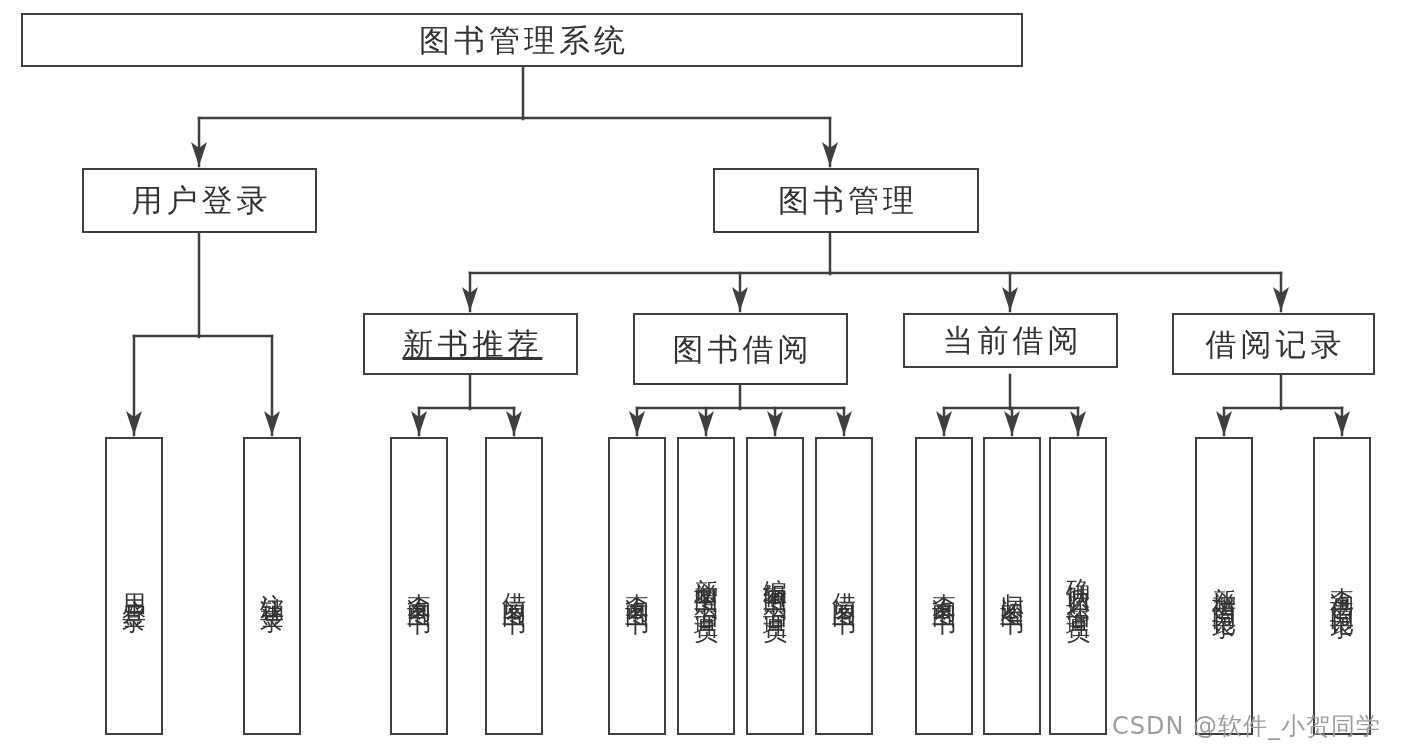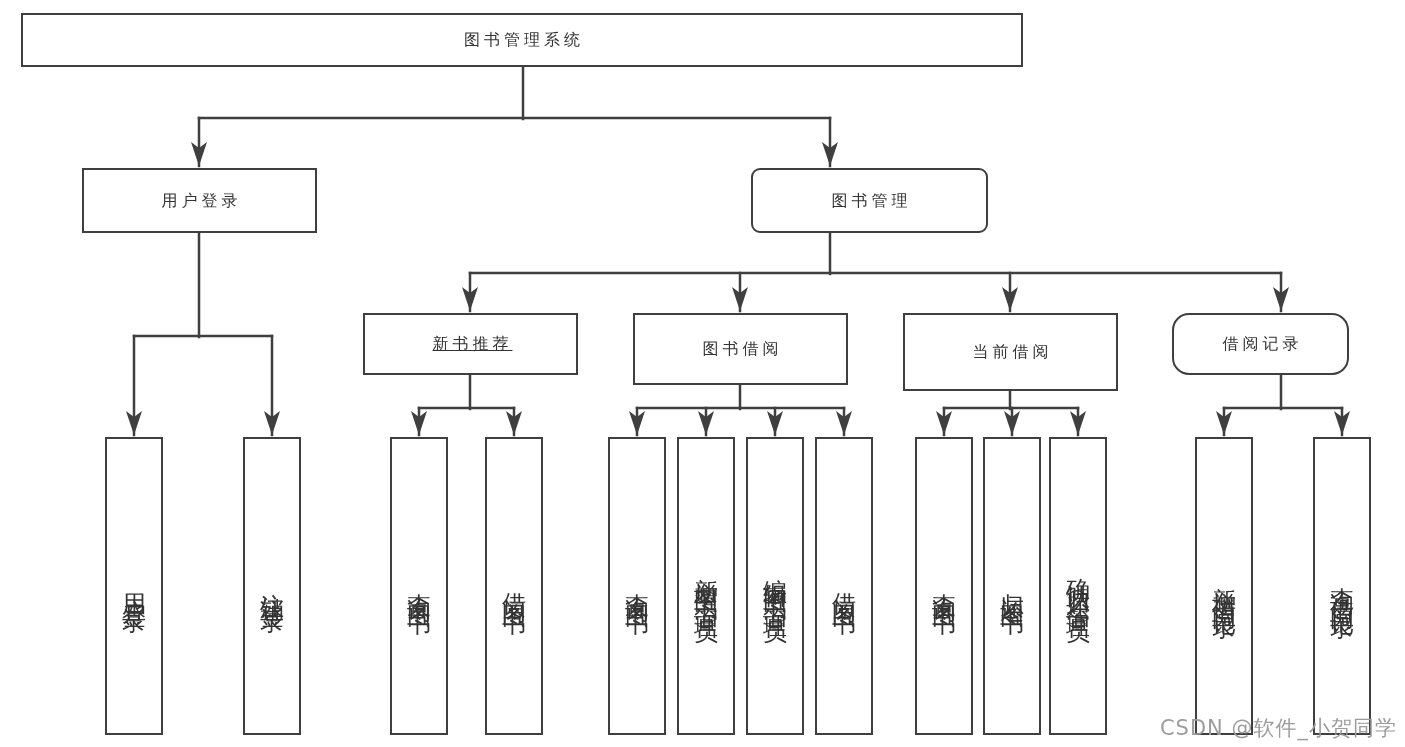--- a/index.html
+++ b/index.html
@@ -13,37 +13,37 @@
   .wires { position:absolute; left:0; top:0; width:1405px; height:747px; }
   .box {
     position:absolute;
     box-sizing:border-box;
     border:2.5px solid #3f3f3f;
     background:#ffffff;
     display:flex;
     align-items:center;
     justify-content:center;
     color:#333333;
-    font-size:16px;
+    font-size:31px;
     letter-spacing:4px;
     line-height:1;
     text-indent:4px; 
     white-space:nowrap;
   }
   .vbox {
     writing-mode:vertical-rl;
     text-indent:0;
     font-size:24px;
     letter-spacing:6px;
     white-space:normal;
   }
   .watermark {
     position:absolute;
-    right:8px; bottom:5px;
-    font-size:21px;
+    right:24px; bottom:5px;
+    font-size:24px;
     color:#9c9c9c;
     letter-spacing:1px;
     z-index:5;
   }
 </style>
 </head>
 <body>
 
 <div class="canvas">
 
@@ -101,26 +101,26 @@
         <path d="M1281 375 L1281 409 M1224 408 L1342 408"></path>
         <path d="M1224 408 L1224 435" marker-end="url(#arr)"></path>
         <path d="M1342 408 L1342 435" marker-end="url(#arr)"></path>
       </g>
     </g>
   </svg>
 
   <div class="box" style="left:21px; top:13px; width:1002px; height:54px;">图书管理系统</div>
 
   <div class="box" style="left:82px; top:168px; width:235px; height:65px;">用户登录</div>
-  <div class="box" style="left:751px; top:168px; width:237px; height:65px;border-radius:9px;">图书管理</div>
+  <div class="box" style="left:713px; top:168px; width:266px; height:65px;">图书管理</div>
 
   <div class="box" style="left:363px; top:313px; width:215px; height:62px;text-decoration:underline;">新书推荐</div>
   <div class="box" style="left:633px; top:313px; width:215px; height:72px;">图书借阅</div>
-  <div class="box" style="left:903px; top:313px; width:215px; height:78px;">当前借阅</div>
-  <div class="box" style="left:1172px; top:313px; width:177px; height:62px;border-radius:17px;">借阅记录</div>
+  <div class="box" style="left:903px; top:313px; width:215px; height:55px;">当前借阅</div>
+  <div class="box" style="left:1172px; top:313px; width:203px; height:62px;">借阅记录</div>
 
   <div class="box vbox" style="left:105px; top:437px; width:58px; height:298px;">用户登录</div>
   <div class="box vbox" style="left:243px; top:437px; width:58px; height:298px;">注销登录</div>
 
   <div class="box vbox" style="left:390px; top:437px; width:58px; height:298px;">查询图书</div>
   <div class="box vbox" style="left:485px; top:437px; width:58px; height:298px;">借阅图书</div>
 
   <div class="box vbox" style="left:608px; top:437px; width:58px; height:298px;">查询图书</div>
   <div class="box vbox" style="left:677px; top:437px; width:58px; height:298px;">新增图书（管理员）</div>
   <div class="box vbox" style="left:746px; top:437px; width:58px; height:298px;">编辑图书（管理员）</div>

